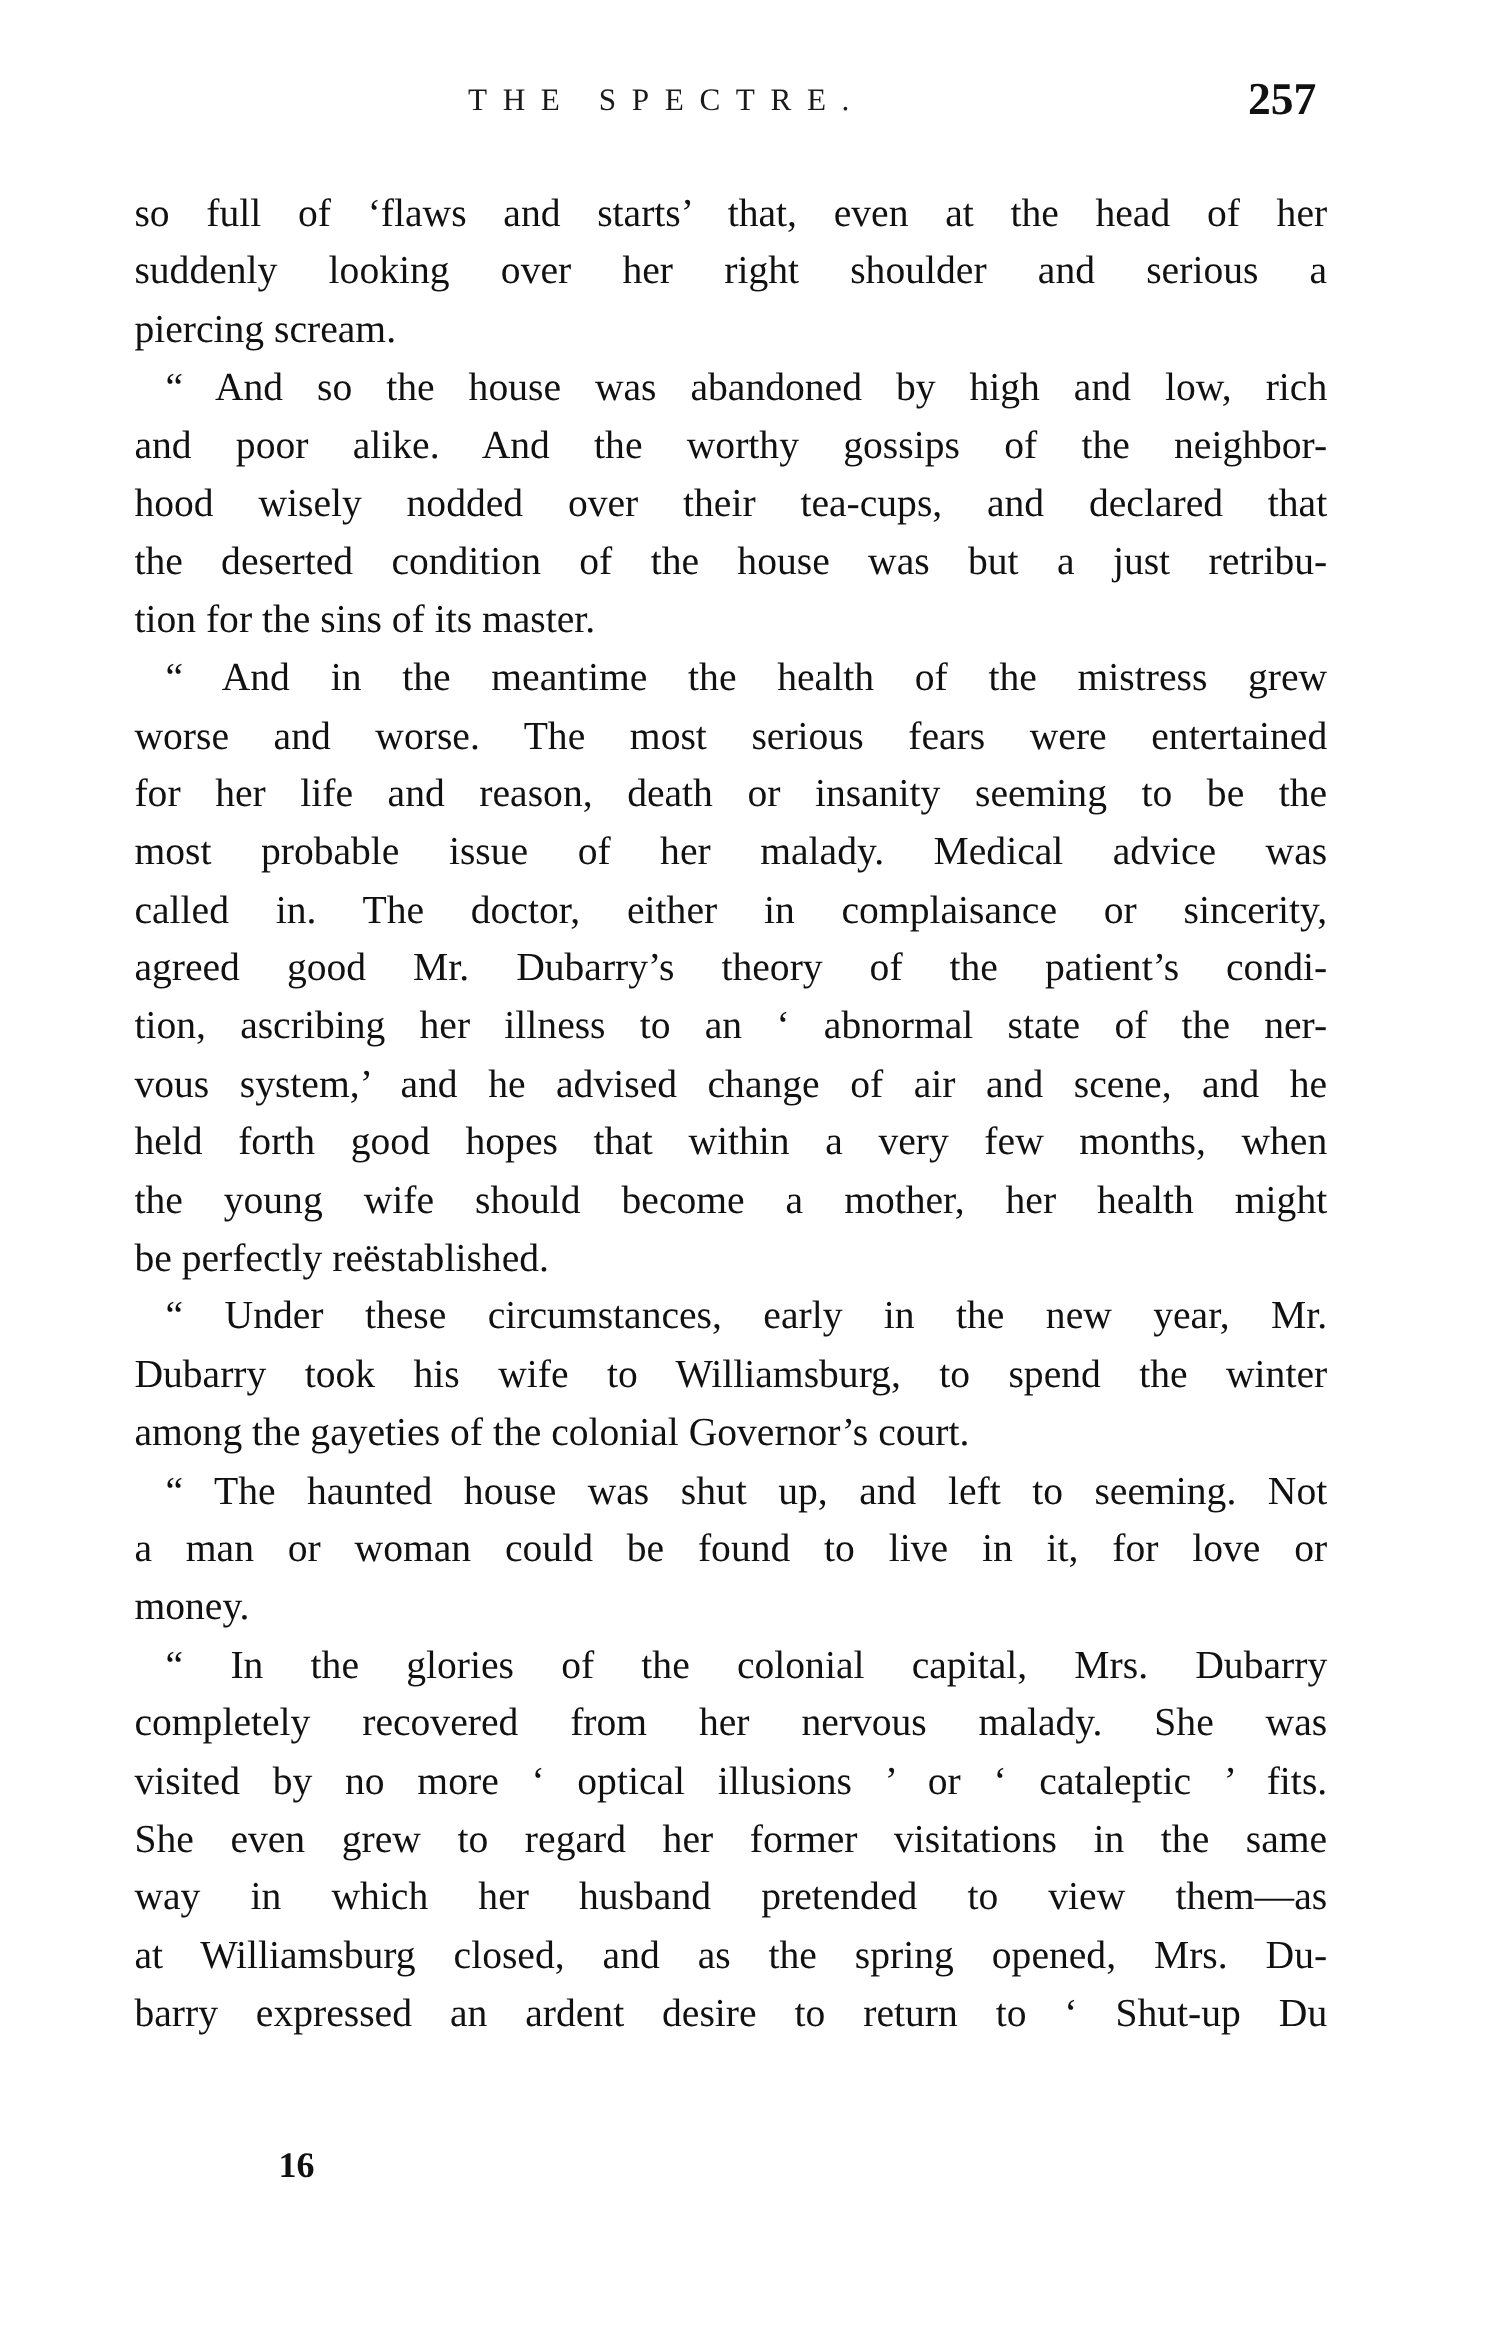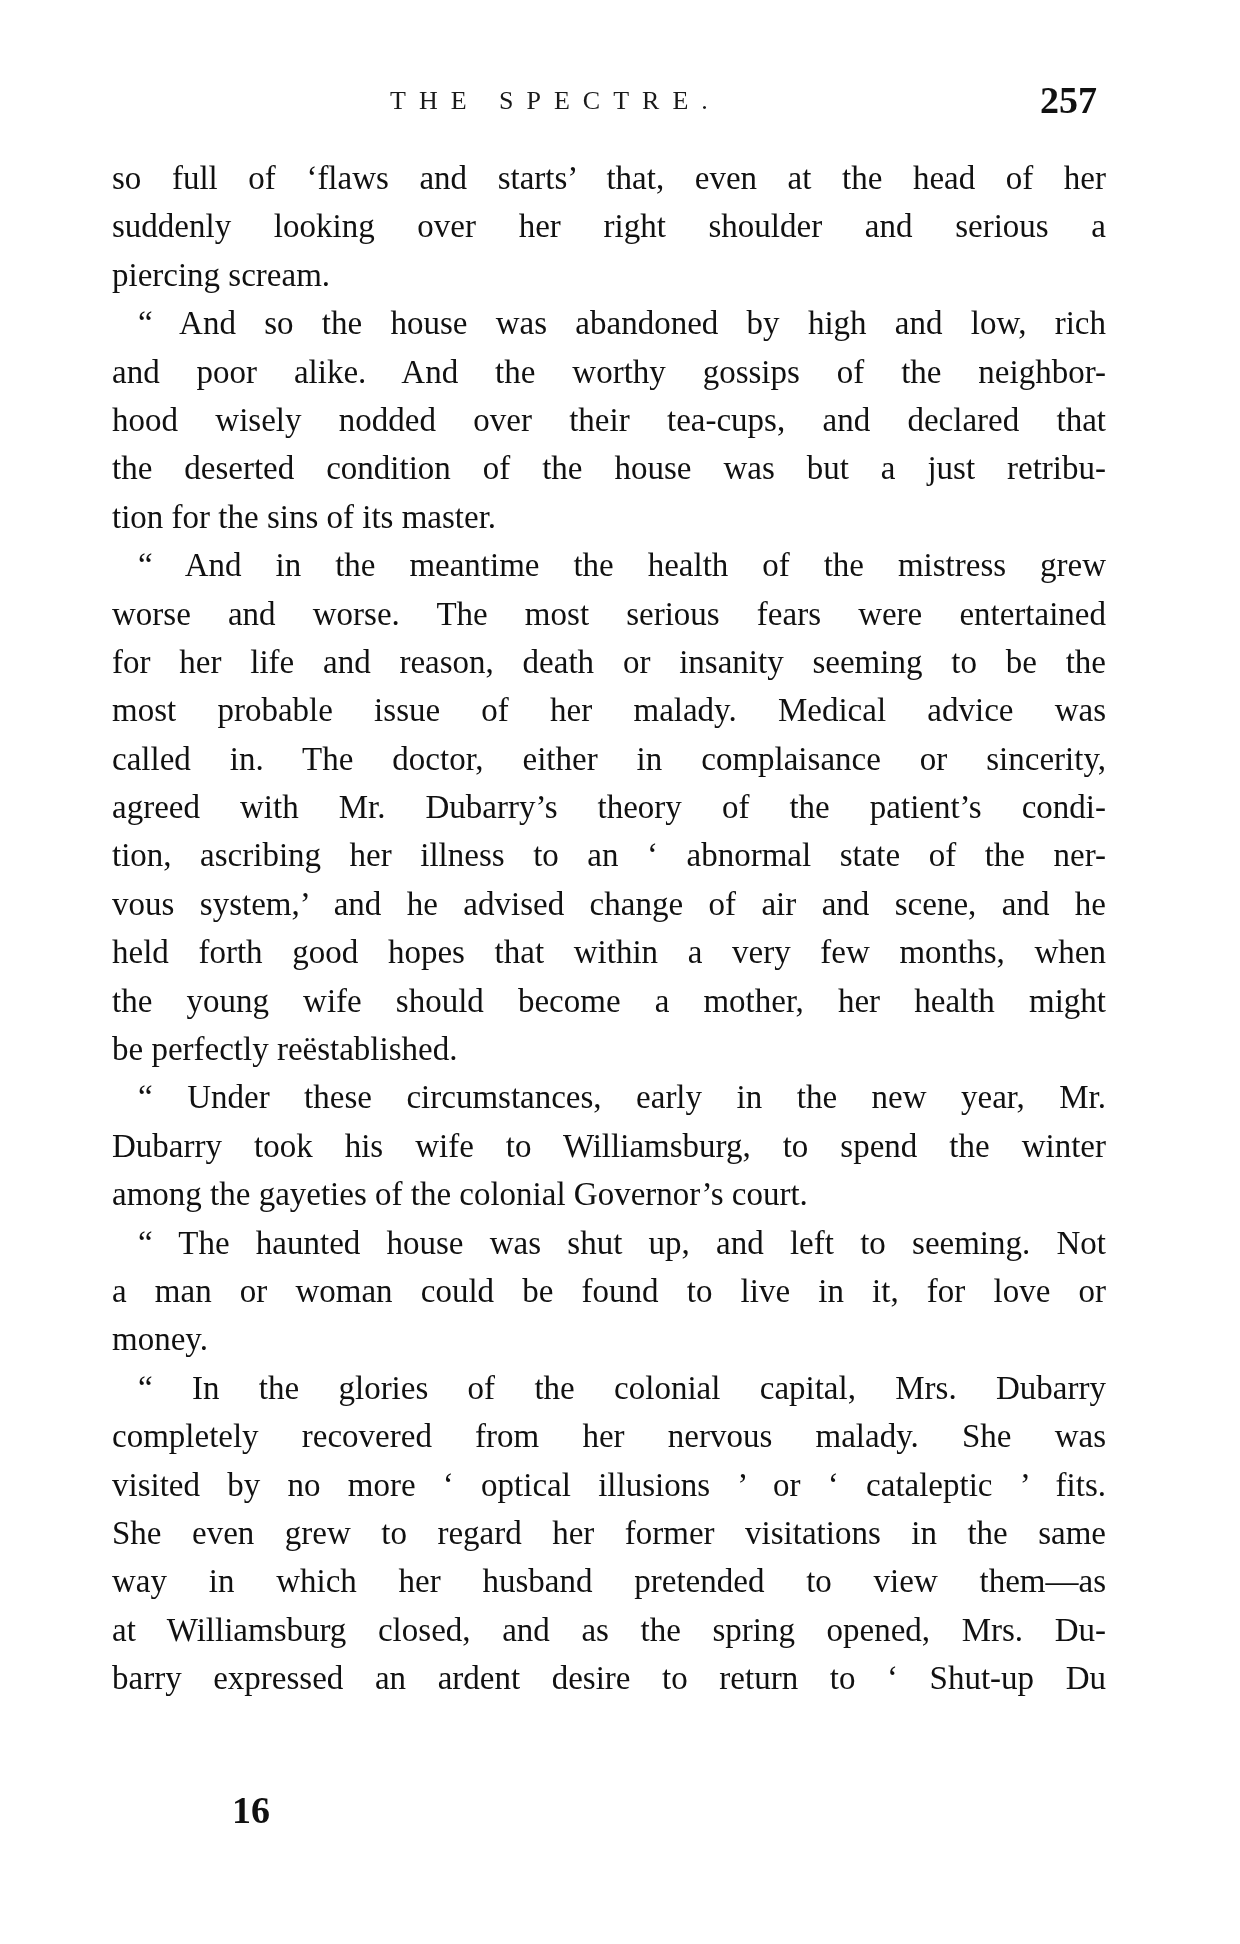--- a/index.html
+++ b/index.html
@@ -10,21 +10,21 @@
     body {
       width: 1240px;
       height: 1944px;
       position: relative;
       overflow: hidden;
       color: #111111;
       font-family: "Liberation Serif", "DejaVu Serif", serif;
     }
     .running-head {
       position: absolute;
-      top: 78px;
+      top: 61px;
       left: 0;
       width: 1240px;
       height: 50px;
     }
     .running-title {
       position: absolute;
       left: 390px;
       top: 8px;
       font-size: 26px;
       letter-spacing: 13px;
@@ -57,21 +57,21 @@
     .line.last {
       text-align-last: left;
     }
     .line.indent {
       padding-left: 26px;
     }
     .signature {
       position: absolute;
       left: 232px;
       top: 1788px;
-      font-size: 38px;
+      font-size: 30px;
       font-weight: bold;
       color: #111;
     }
   </style>
 </head>
 <body>
 
 <div class="running-head">
   <span class="running-title">THE SPECTRE.</span>
   <span class="page-number">257</span>
@@ -84,21 +84,21 @@
   <span class="line indent">“ And so the house was abandoned by high and low, rich</span>
   <span class="line">and poor alike.  And the worthy gossips of the neighbor-</span>
   <span class="line">hood wisely nodded over their tea-cups, and declared that</span>
   <span class="line">the deserted condition of the house was but a just retribu-</span>
   <span class="line last">tion for the sins of its master.</span>
   <span class="line indent">“ And in the meantime the health of the mistress grew</span>
   <span class="line">worse and worse.  The most serious fears were entertained</span>
   <span class="line">for her life and reason, death or insanity seeming to be the</span>
   <span class="line">most probable issue of her malady.  Medical advice was</span>
   <span class="line">called in.  The doctor, either in complaisance or sincerity,</span>
-  <span class="line">agreed with Mr. Dubarry’s theory of the patient’s condi-</span>
+  <span class="line">agreed good Mr. Dubarry’s theory of the patient’s condi-</span>
   <span class="line">tion, ascribing her illness to an ‘ abnormal state of the ner-</span>
   <span class="line">vous system,’ and he advised change of air and scene, and he</span>
   <span class="line">held forth good hopes that within a very few months, when</span>
   <span class="line">the young wife should become a mother, her health might</span>
   <span class="line last">be perfectly reëstablished.</span>
   <span class="line indent">“ Under these circumstances, early in the new year, Mr.</span>
   <span class="line">Dubarry took his wife to Williamsburg, to spend the winter</span>
   <span class="line last">among the gayeties of the colonial Governor’s court.</span>
   <span class="line indent">“ The haunted house was shut up, and left to seeming.  Not</span>
   <span class="line">a man or woman could be found to live in it, for love or</span>

